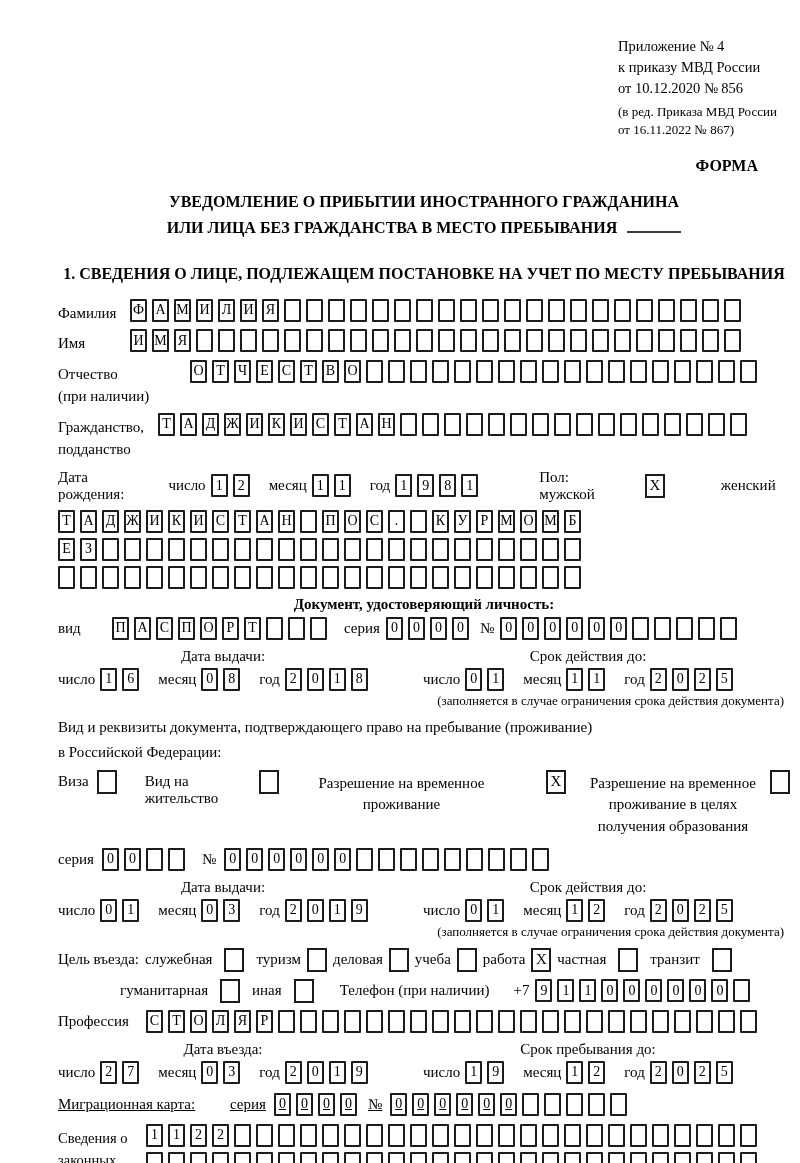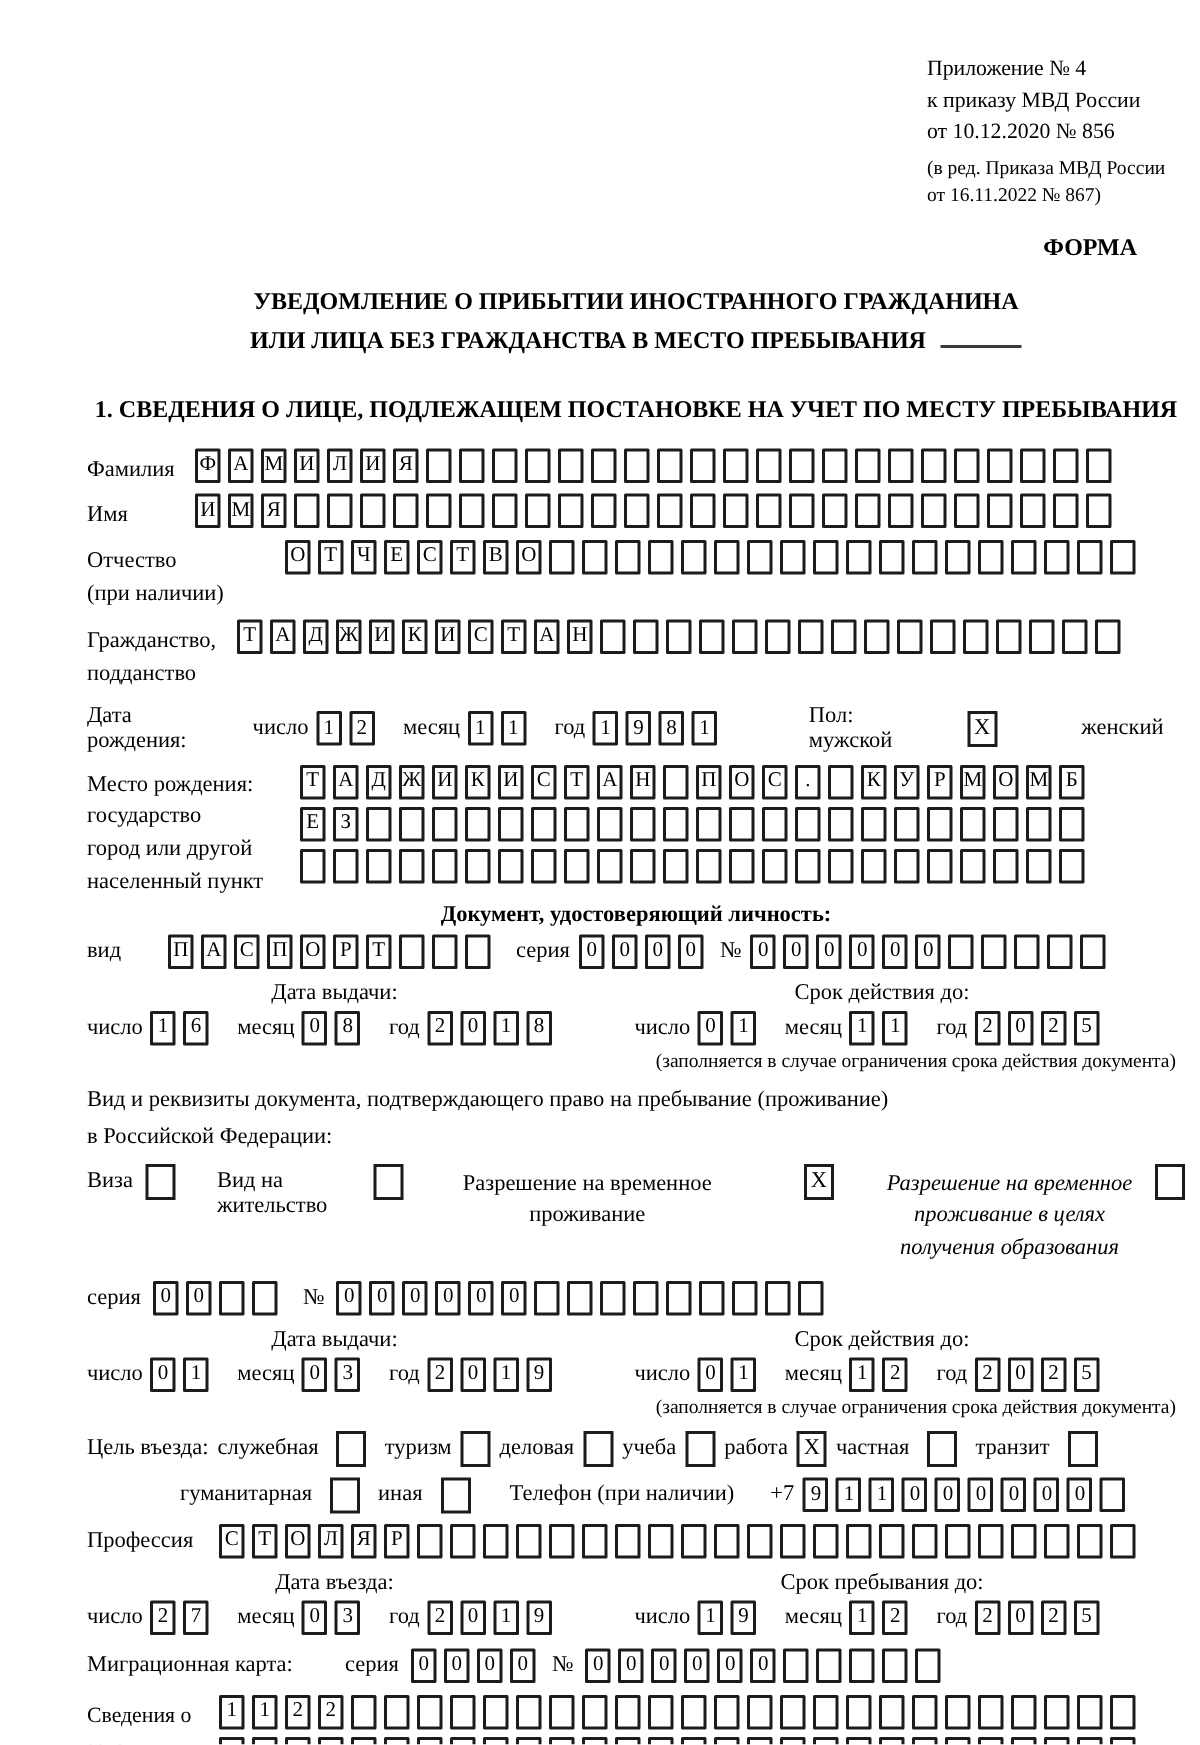--- a/index.html
+++ b/index.html
@@ -243,26 +243,20 @@
           <span class="cell">1</span>
         </span>
     </div>
     <span class="ml">Пол: мужской</span>
     <span class="cb mls">X</span>
     <span class="ml">женский</span>
     <span class="cb ml"></span>
   </div>
 
   <div class="row" style="margin-top:7px;">
-    <div class="lbl w142" style="line-height:1.45;">
-      <div>Место рождения:</div>
-      <div>государство</div>
-      <div>город или другой</div>
-      <div>населенный пункт</div>
-    </div>
     <div class="stack">
       <div class="cells">
           <span class="cell">Т</span>
           <span class="cell">А</span>
           <span class="cell">Д</span>
           <span class="cell">Ж</span>
           <span class="cell">И</span>
           <span class="cell">К</span>
           <span class="cell">И</span>
           <span class="cell">С</span>
@@ -436,21 +430,21 @@
       <span class="cb"></span>
     </div>
     <div class="opt" style="margin-left:28px;">
       <span class="olbl">Вид на жительство</span>
       <span class="cb"></span>
     </div>
     <div class="opt" style="margin-left:20px;gap:34px;">
       <span class="opt-multi w205">Разрешение на временное проживание</span>
       <span class="cb">X</span>
     </div>
-    <div class="opt" style="margin-left:28px;font-style:italic;">
+    <div class="opt" style="margin-left:18px;">
       <span class="opt-multi w178">Разрешение на временное проживание в целях получения образования</span>
       <span class="cb"></span>
     </div>
   </div>
 
   <div class="row" style="align-items:center;margin-top:10px;">
     <span style="margin-right:8px;">серия</span>
     <span class="cells">
         <span class="cell">0</span>
         <span class="cell">0</span>
@@ -638,21 +632,21 @@
         <span class="cells">
             <span class="cell">2</span>
             <span class="cell">0</span>
             <span class="cell">2</span>
             <span class="cell">5</span>
           </span>
       </div>
     </div>
   </div>
 
-  <div class="row" style="align-items:center;margin-top:9px;">
+  <div class="row" style="align-items:center;margin-top:9px;text-decoration:underline;">
     <span style="width:172px;">Миграционная карта:</span>
     <span style="margin-right:8px;">серия</span>
     <span class="cells">
         <span class="cell">0</span>
         <span class="cell">0</span>
         <span class="cell">0</span>
         <span class="cell">0</span>
       </span>
     <span class="mls" style="margin-right:8px;">№</span>
     <span class="cells">

